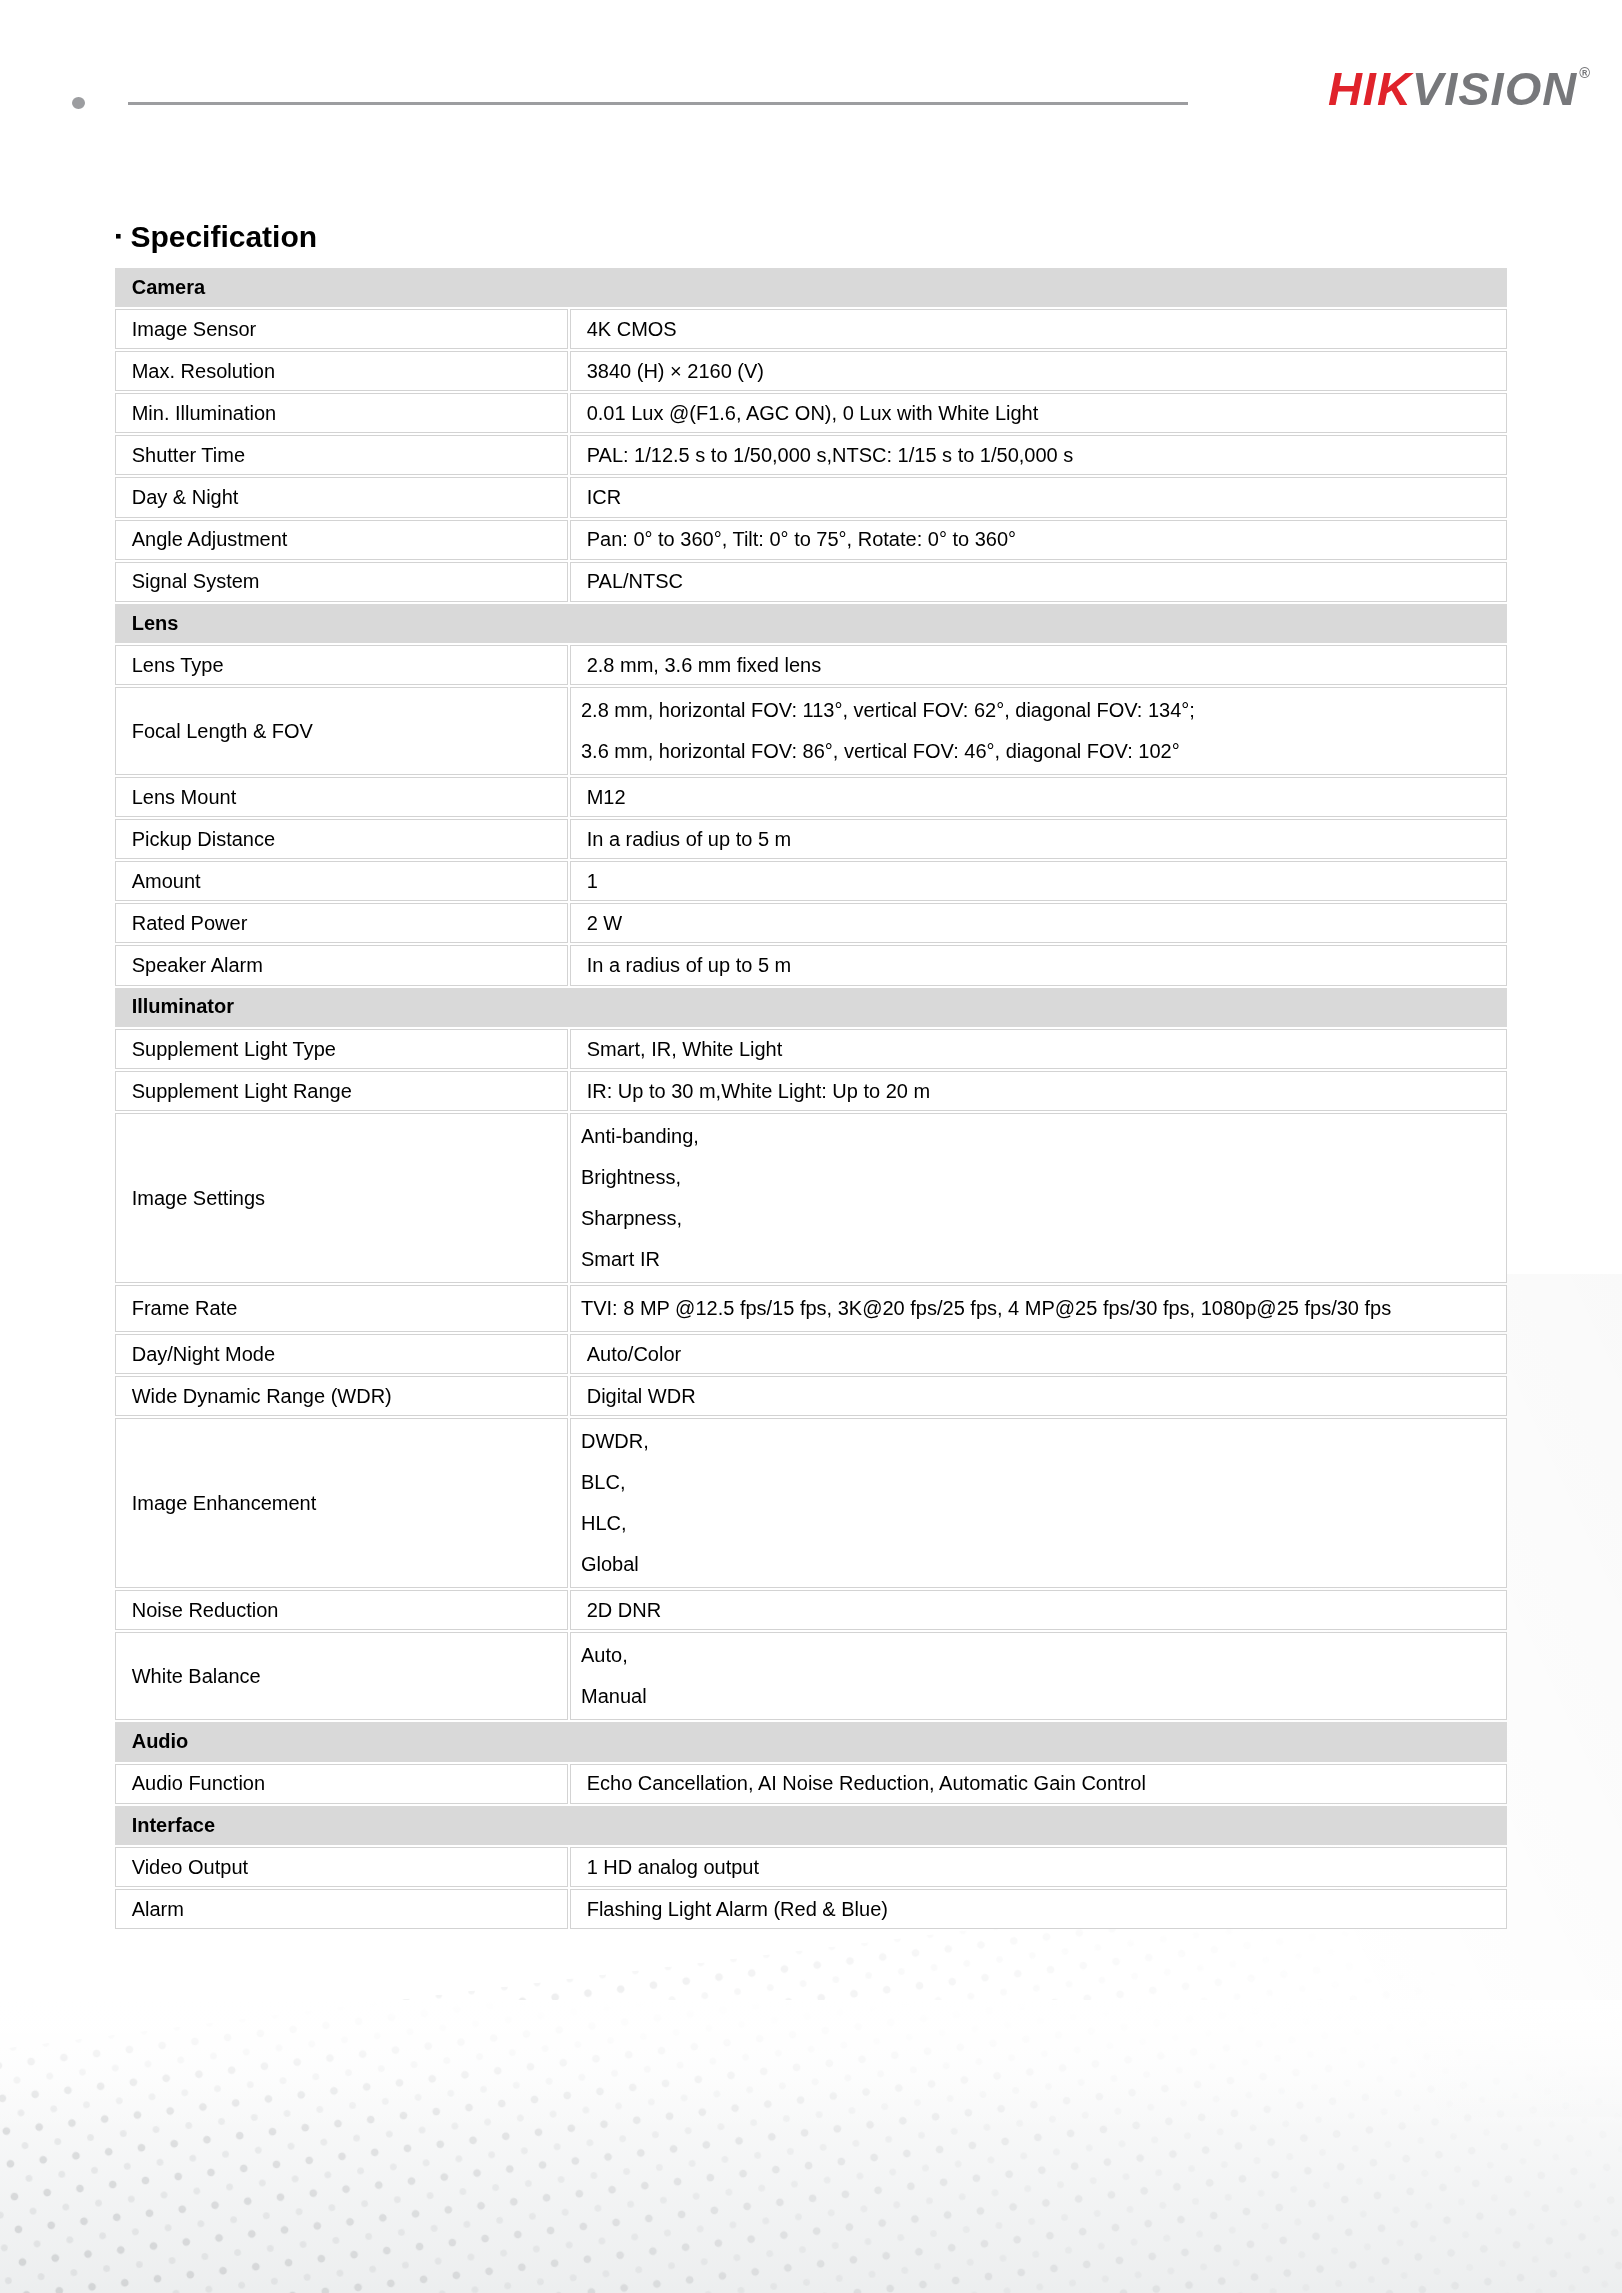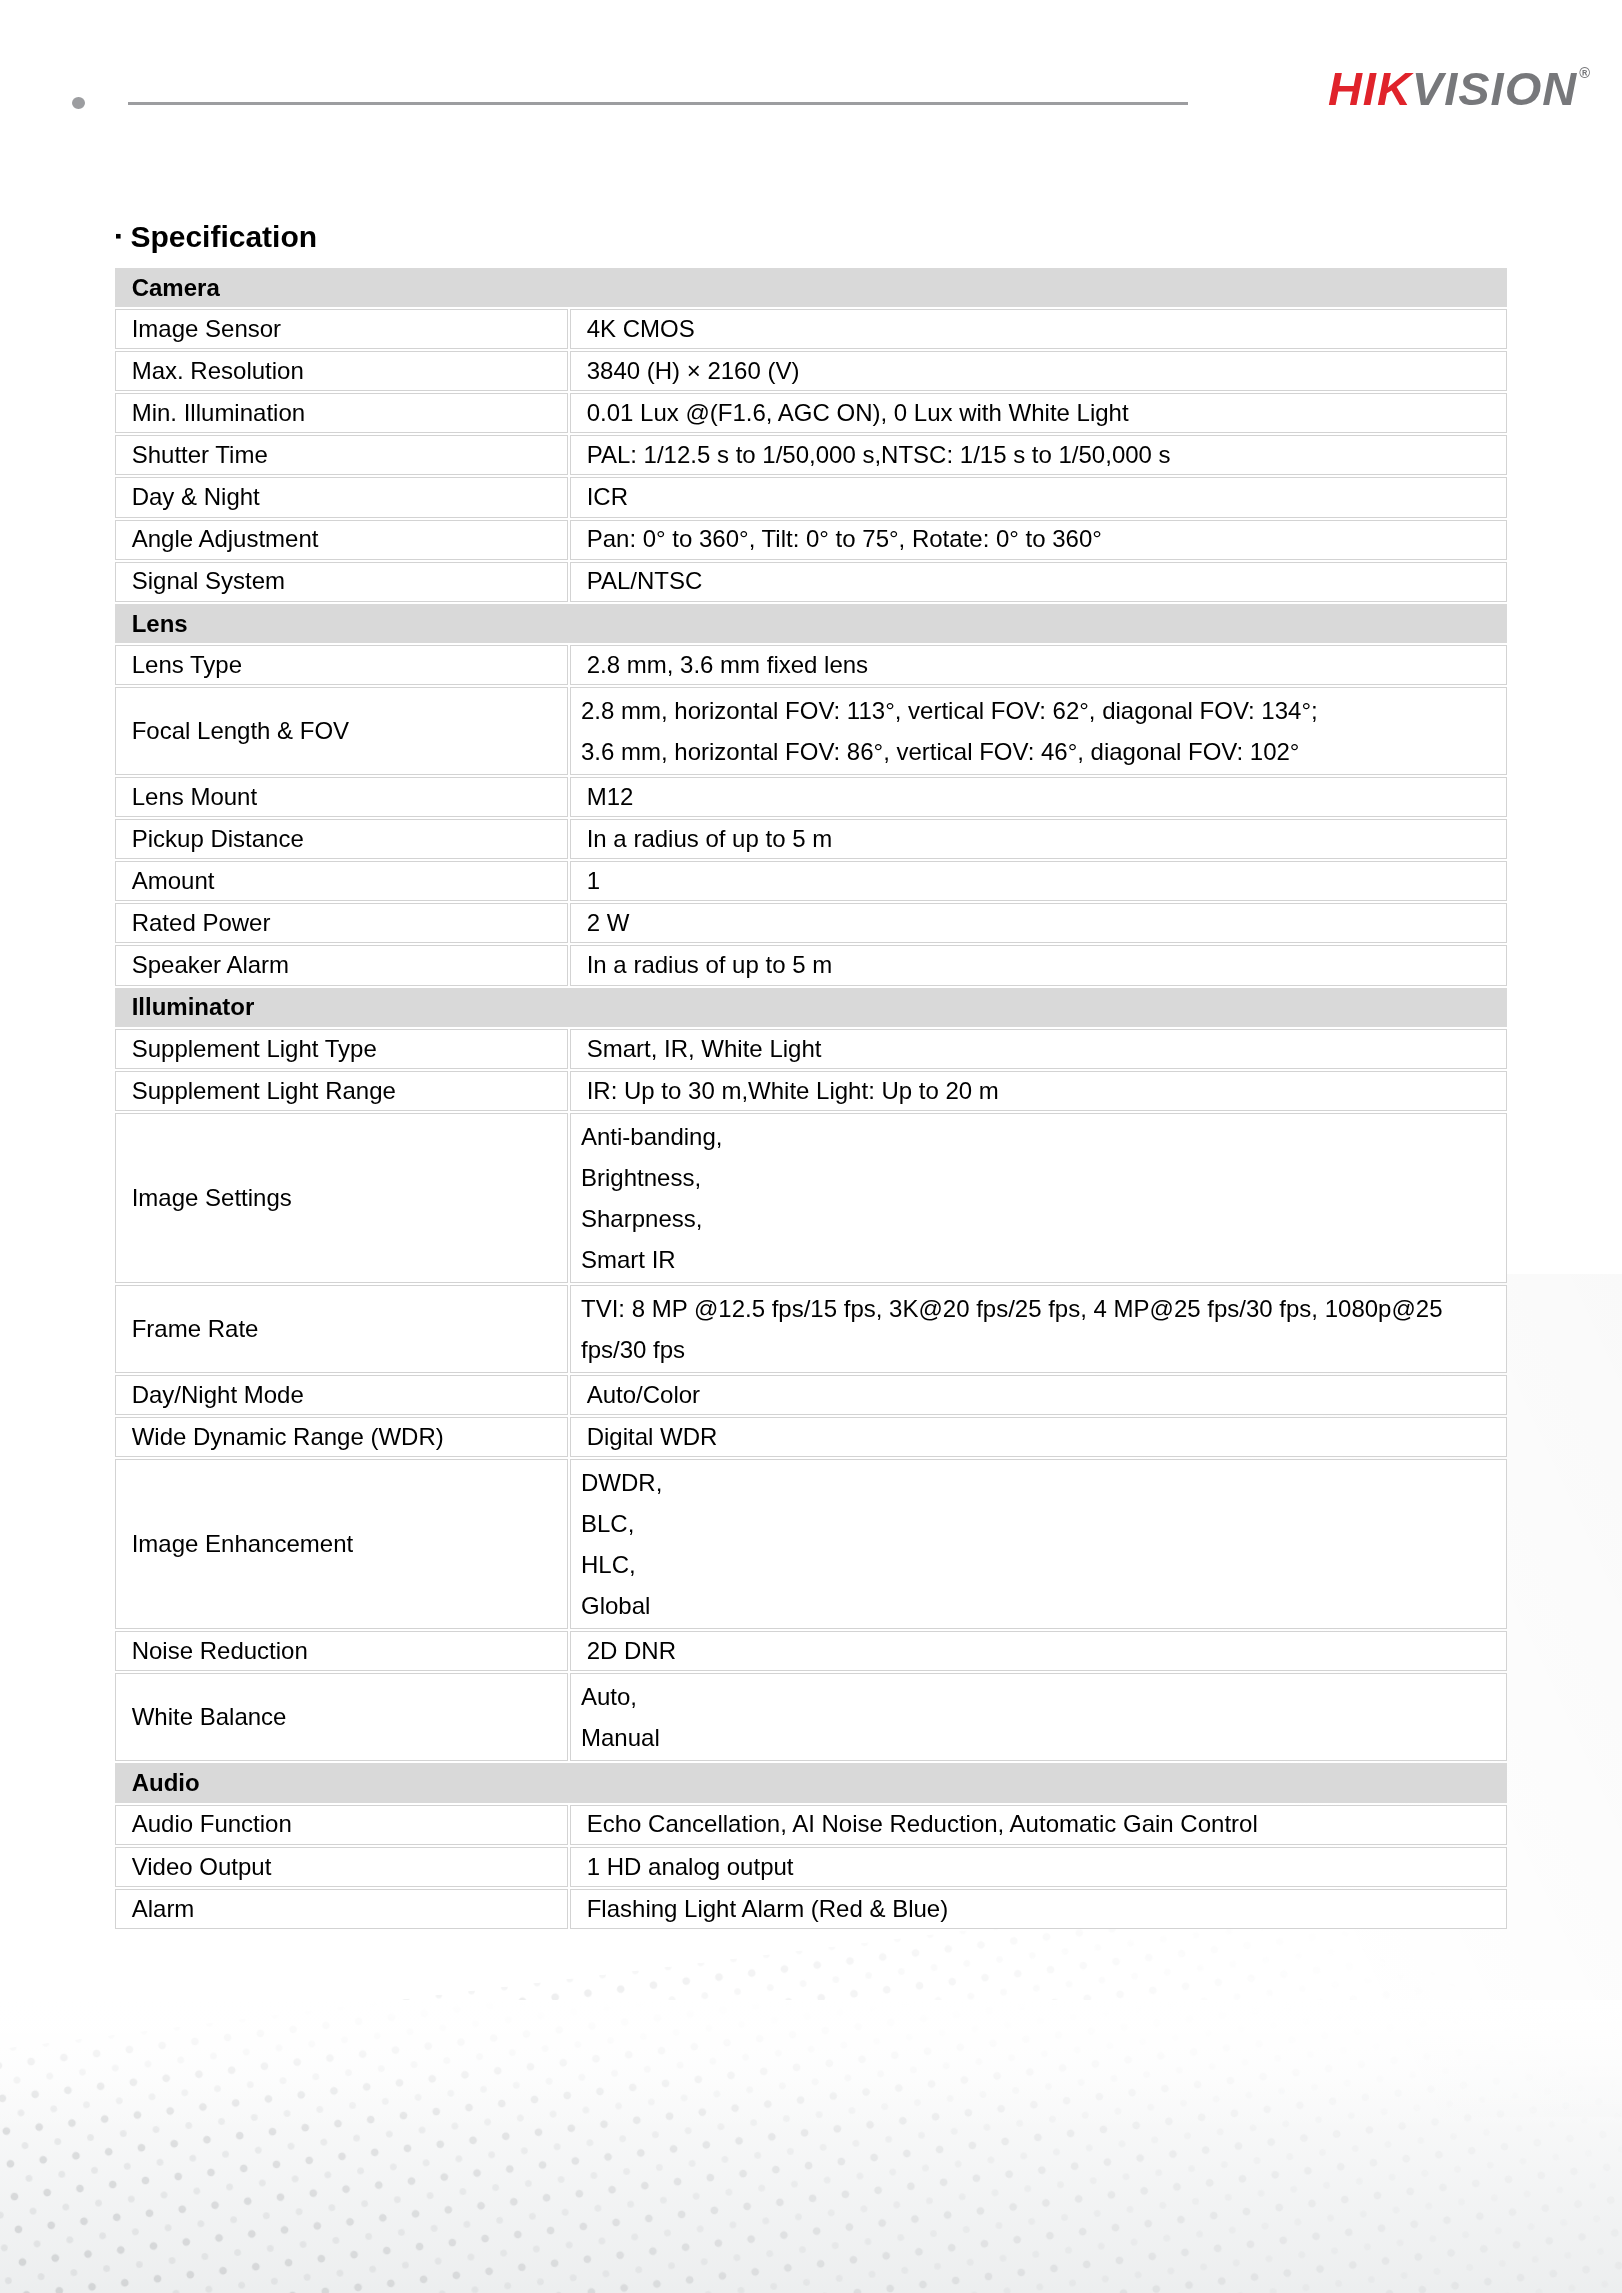--- a/index.html
+++ b/index.html
@@ -79,21 +79,21 @@
   }
 
   table.spec{
     width:100%;
     border-collapse:separate;
     border-spacing:2px;
   }
   table.spec td{
     background:#ffffff;
     border:1px solid var(--table-border);
-    font-size:24px;
+    font-size:20px;
     line-height:22.5px;
     padding:7.8px 15.7px;
     vertical-align:middle;
     color:#000;
   }
   table.spec td.label{
     width:453px;
     box-sizing:border-box;
   }
   table.spec tr.section td{
@@ -235,20 +235,23 @@
           <td class="value multi">Auto,
 Manual</td>
         </tr>
         <tr class="section">
           <td colspan="2">Audio</td>
         </tr>
         <tr>
           <td class="label">Audio Function</td>
           <td class="value">Echo Cancellation, AI Noise Reduction, Automatic Gain Control</td>
         </tr>
+        <tr class="section">
+          <td colspan="2">Interface</td>
+        </tr>
         <tr>
           <td class="label">Video Output</td>
           <td class="value">1 HD analog output</td>
         </tr>
         <tr>
           <td class="label">Alarm</td>
           <td class="value">Flashing Light Alarm (Red &amp; Blue)</td>
         </tr>
       </tbody>
   </table>

